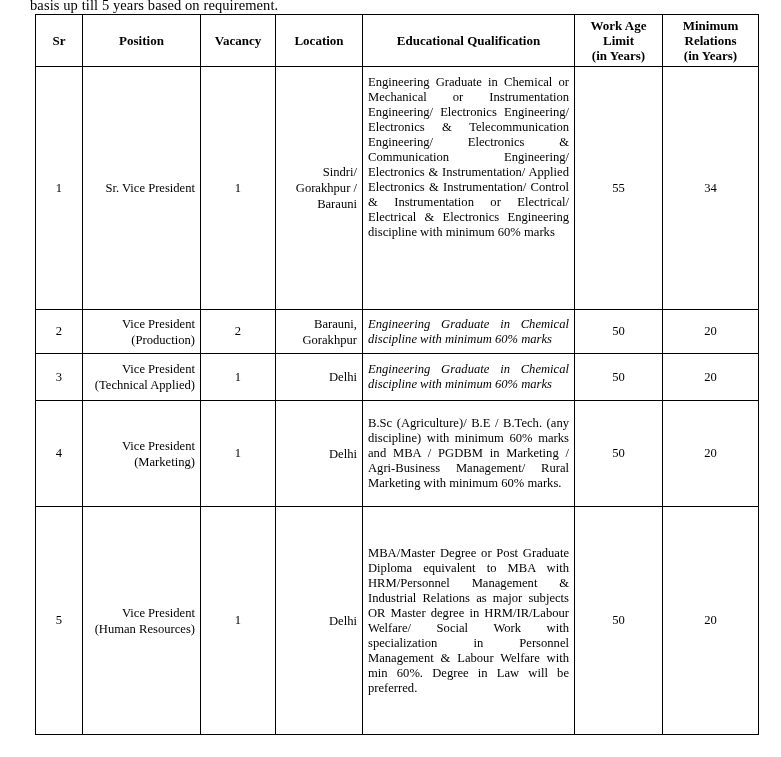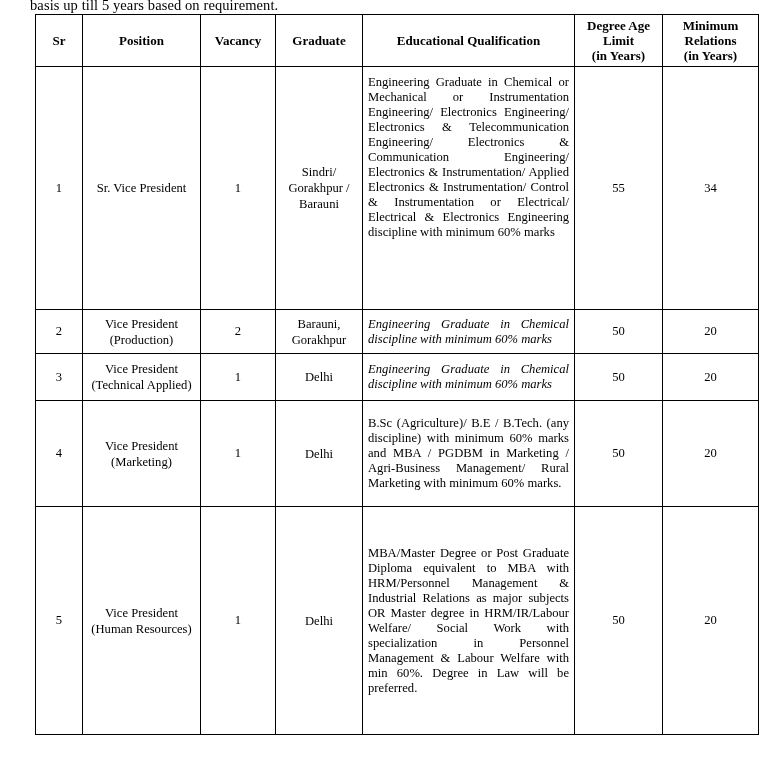--- a/index.html
+++ b/index.html
@@ -58,21 +58,21 @@
   col.c-vac   { width: 75px; }
   col.c-loc   { width: 87px; }
   col.c-edu   { width: 212px; }
   col.c-age   { width: 88px; }
   col.c-exp   { width: 96px; }
 
   td.sr, td.vac, td.age, td.exp {
     text-align: center;
   }
   td.pos, td.loc {
-    text-align: center;
+    text-align: right;
     line-height: 16px;
   }
   td.edu {
     text-align: justify;
     text-align-last: left;
     line-height: 15px;
     vertical-align: top;
     padding-top: 6px;
     hyphens: none;
   }
@@ -103,24 +103,24 @@
         <col class="c-loc">
       <col class="c-edu">
         <col class="c-age">
         <col class="c-exp">
     </colgroup>
     <thead>
       <tr>
         <th>Sr</th>
         <th>Position</th>
         <th>Vacancy</th>
-        <th>Graduate</th>
+        <th>Location</th>
         <th>Educational Qualification</th>
         <th>
-          <span>Degree Age</span><br>
+          <span>Work Age</span><br>
           <span>Limit</span><br>
           <span>(in Years)</span>
         </th>
         <th>
           <span>Minimum</span><br>
           <span>Relations</span><br>
           <span>(in Years)</span>
         </th>
       </tr>
     </thead>

